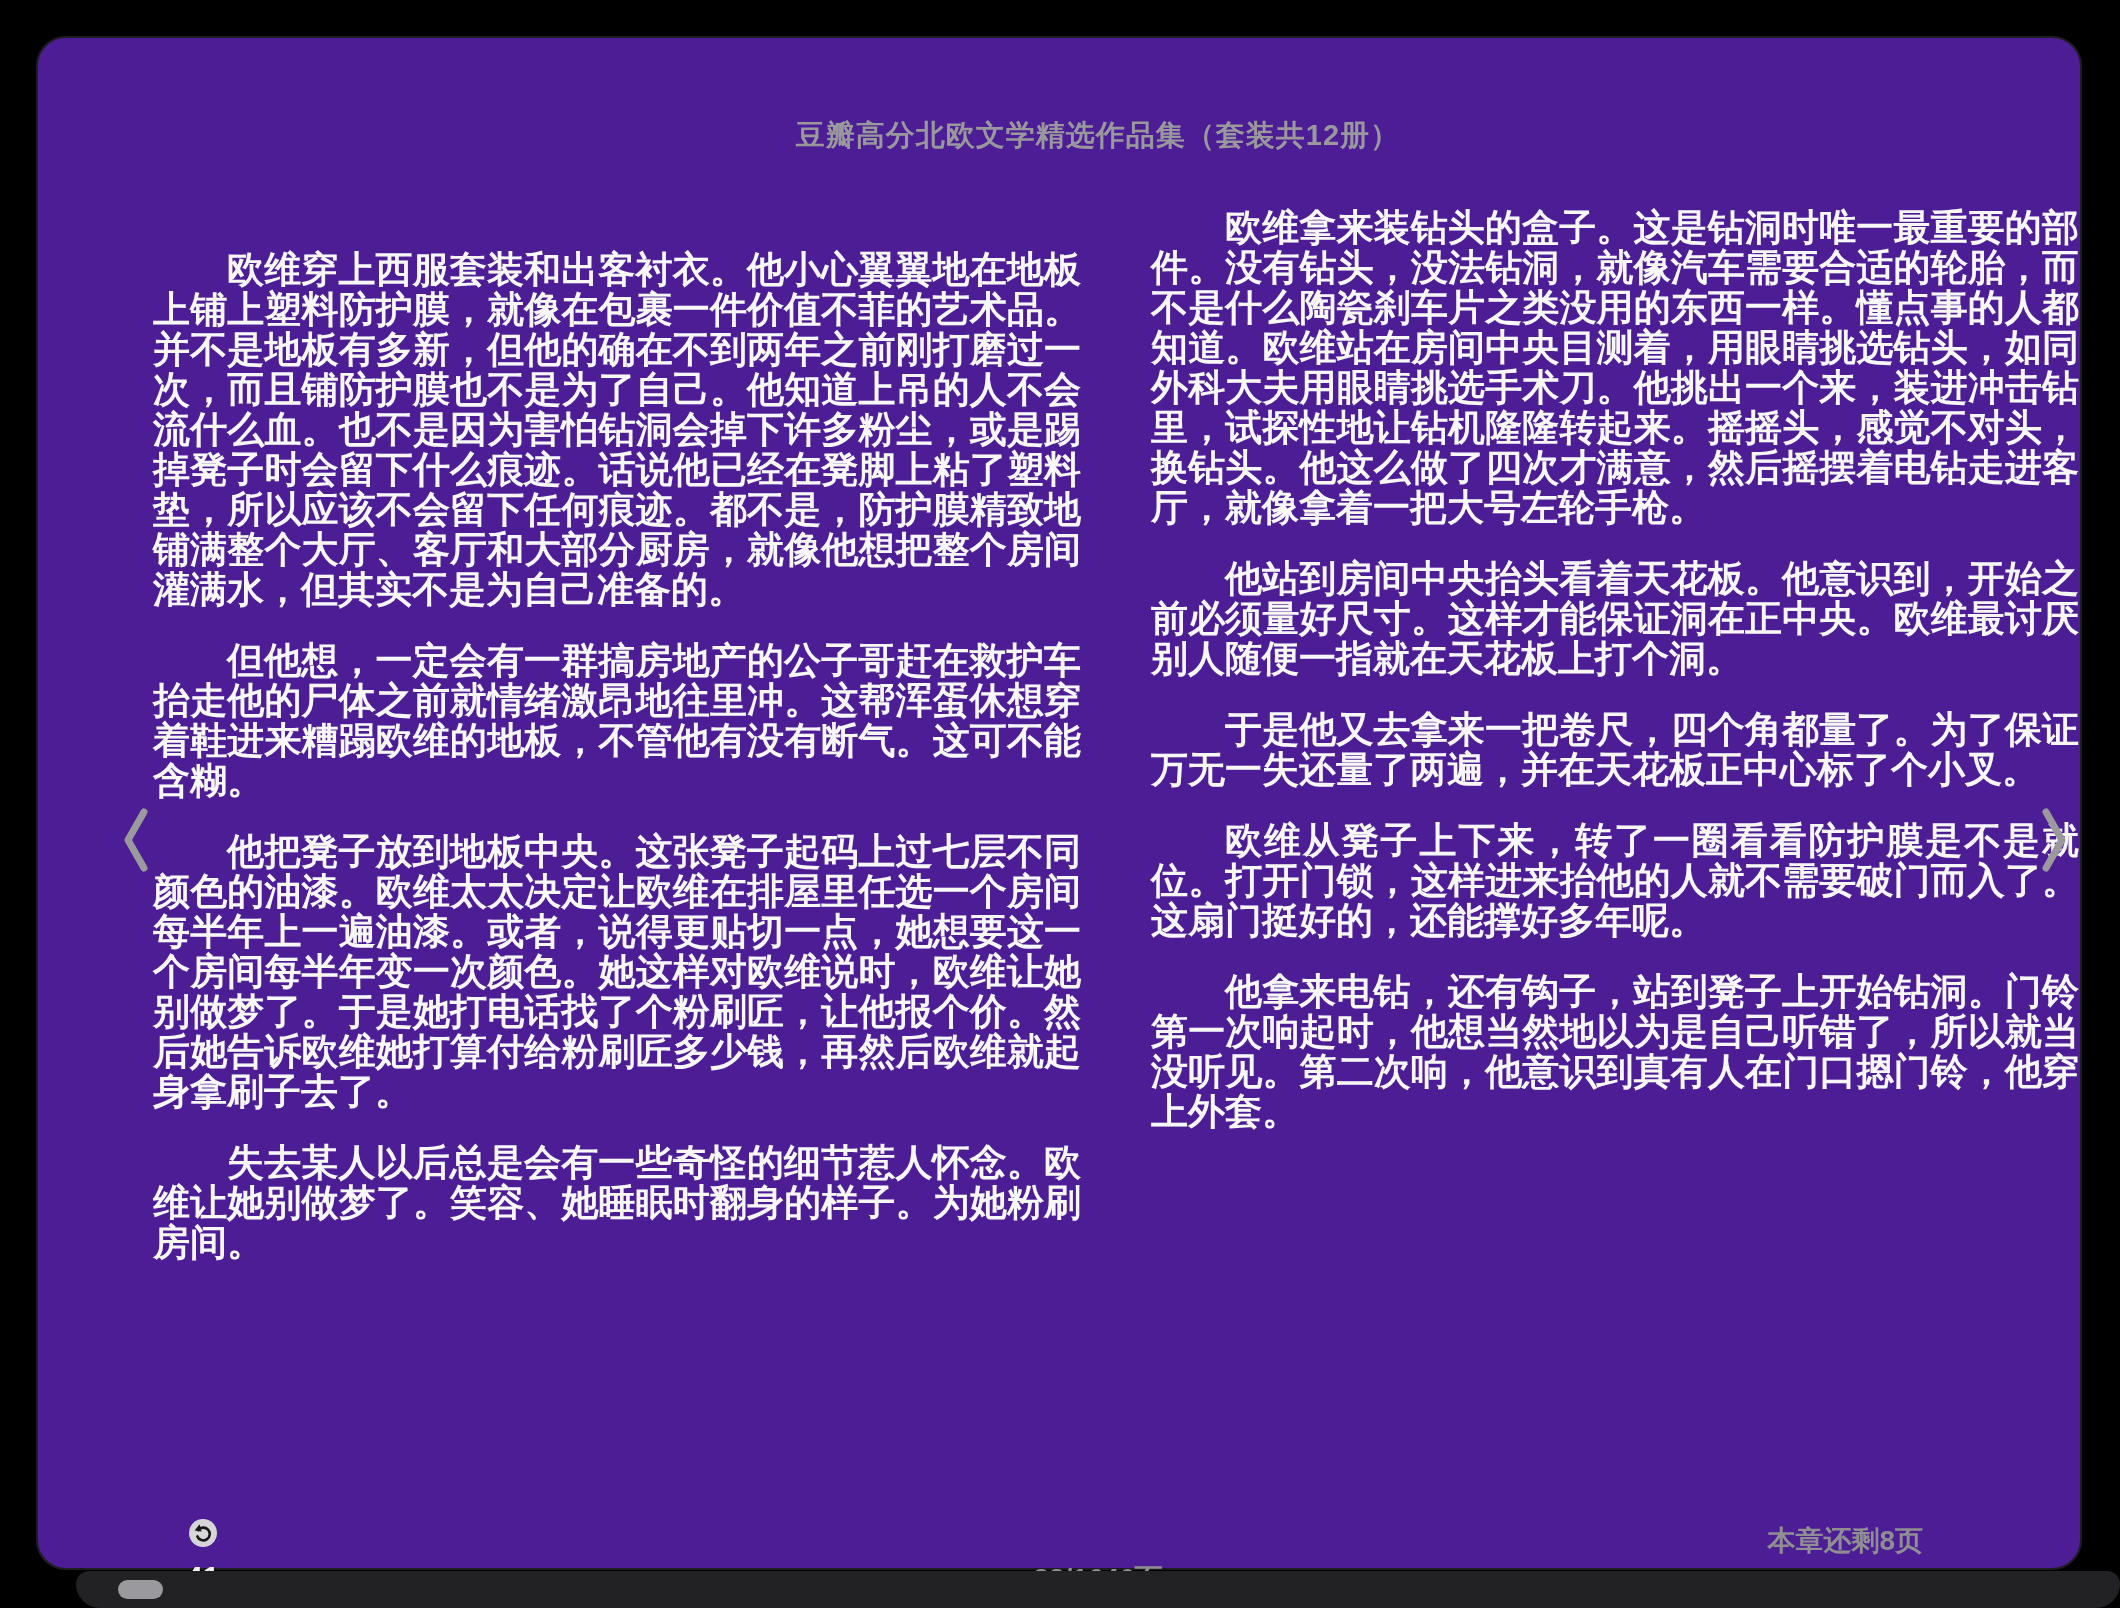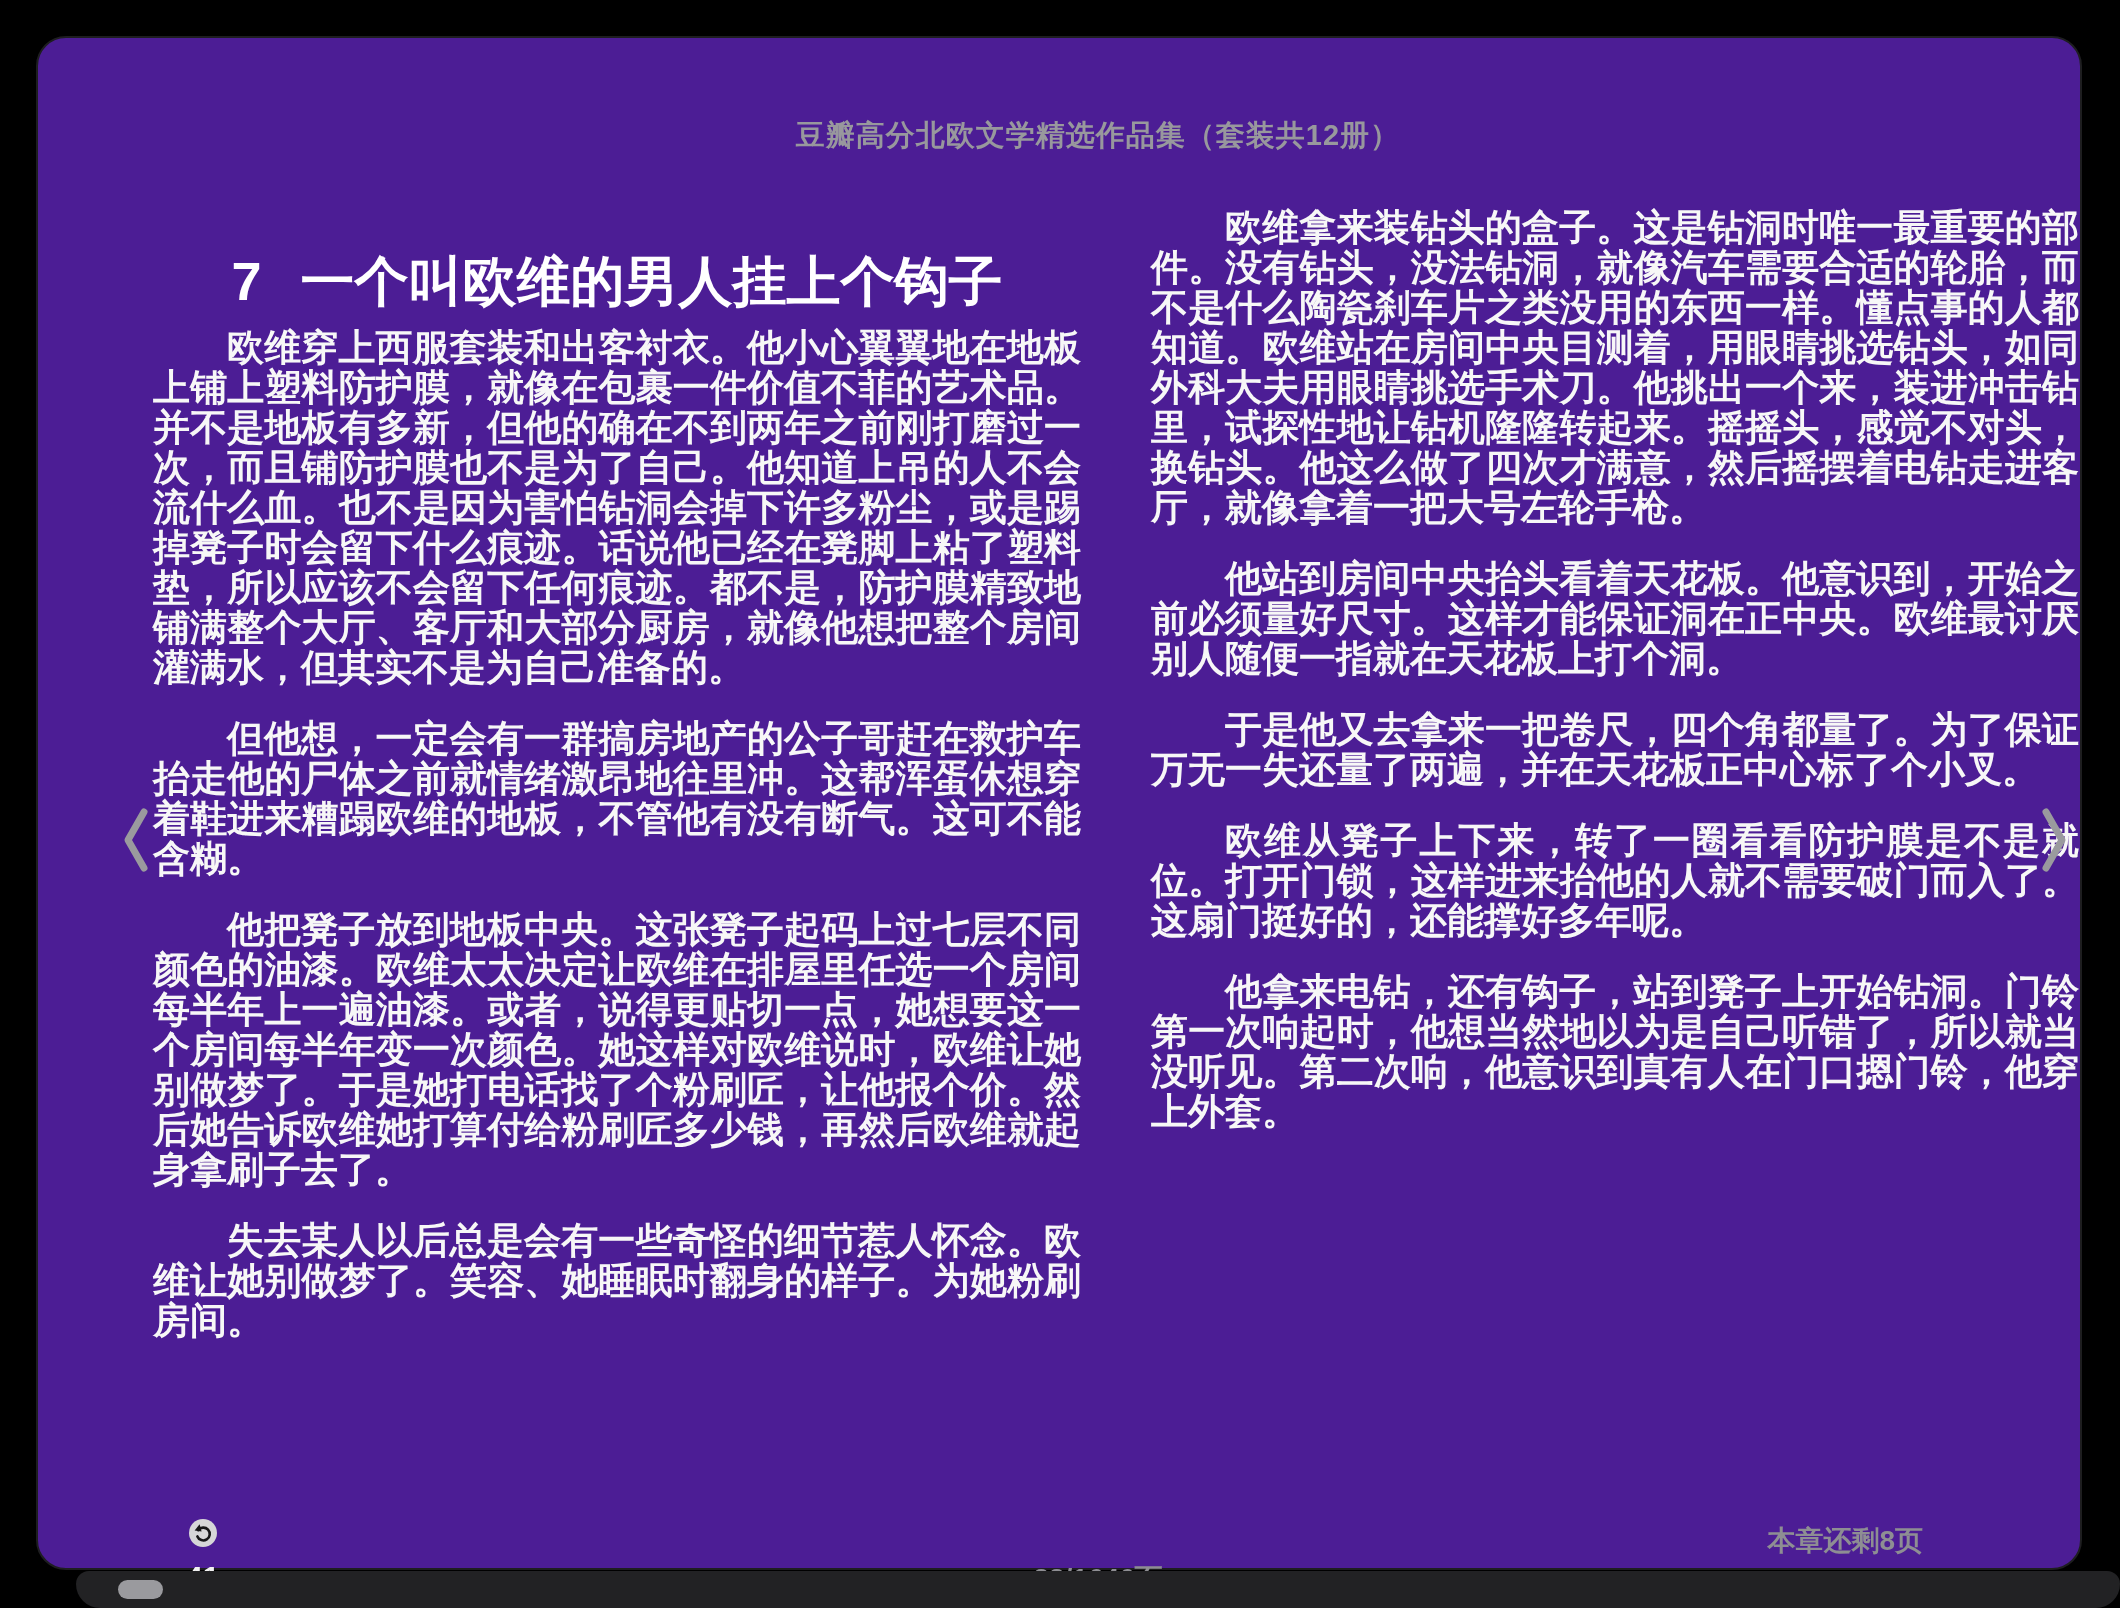--- a/index.html
+++ b/index.html
@@ -59,21 +59,20 @@
   }
 </style>
 </head>
 <body>
 
 <div class="reader-window">
 
   <div class="book-title">豆瓣高分北欧文学精选作品集（套装共12册）</div>
 
   <div class="page page-left">
-    <h1 class="chapter-heading"><span class="num">7</span><span>一个叫欧维的男人挂上个钩子</span></h1>
     <p class="para">欧维穿上西服套装和出客衬衣。他小心翼翼地在地板上铺上塑料防护膜，就像在包裹一件价值不菲的艺术品。并不是地板有多新，但他的确在不到两年之前刚打磨过一次，而且铺防护膜也不是为了自己。他知道上吊的人不会流什么血。也不是因为害怕钻洞会掉下许多粉尘，或是踢掉凳子时会留下什么痕迹。话说他已经在凳脚上粘了塑料垫，所以应该不会留下任何痕迹。都不是，防护膜精致地铺满整个大厅、客厅和大部分厨房，就像他想把整个房间灌满水，但其实不是为自己准备的。</p>
     <p class="para">但他想，一定会有一群搞房地产的公子哥赶在救护车抬走他的尸体之前就情绪激昂地往里冲。这帮浑蛋休想穿着鞋进来糟蹋欧维的地板，不管他有没有断气。这可不能含糊。</p>
     <p class="para">他把凳子放到地板中央。这张凳子起码上过七层不同颜色的油漆。欧维太太决定让欧维在排屋里任选一个房间每半年上一遍油漆。或者，说得更贴切一点，她想要这一个房间每半年变一次颜色。她这样对欧维说时，欧维让她别做梦了。于是她打电话找了个粉刷匠，让他报个价。然后她告诉欧维她打算付给粉刷匠多少钱，再然后欧维就起身拿刷子去了。</p>
     <p class="para">失去某人以后总是会有一些奇怪的细节惹人怀念。欧维让她别做梦了。笑容、她睡眠时翻身的样子。为她粉刷房间。</p>
   </div>
 
   <div class="page page-right">
     <p class="para">欧维拿来装钻头的盒子。这是钻洞时唯一最重要的部件。没有钻头，没法钻洞，就像汽车需要合适的轮胎，而不是什么陶瓷刹车片之类没用的东西一样。懂点事的人都知道。欧维站在房间中央目测着，用眼睛挑选钻头，如同外科大夫用眼睛挑选手术刀。他挑出一个来，装进冲击钻里，试探性地让钻机隆隆转起来。摇摇头，感觉不对头，换钻头。他这么做了四次才满意，然后摇摆着电钻走进客厅，就像拿着一把大号左轮手枪。</p>
     <p class="para">他站到房间中央抬头看着天花板。他意识到，开始之前必须量好尺寸。这样才能保证洞在正中央。欧维最讨厌别人随便一指就在天花板上打个洞。</p>
     <p class="para">于是他又去拿来一把卷尺，四个角都量了。为了保证万无一失还量了两遍，并在天花板正中心标了个小叉。</p>

